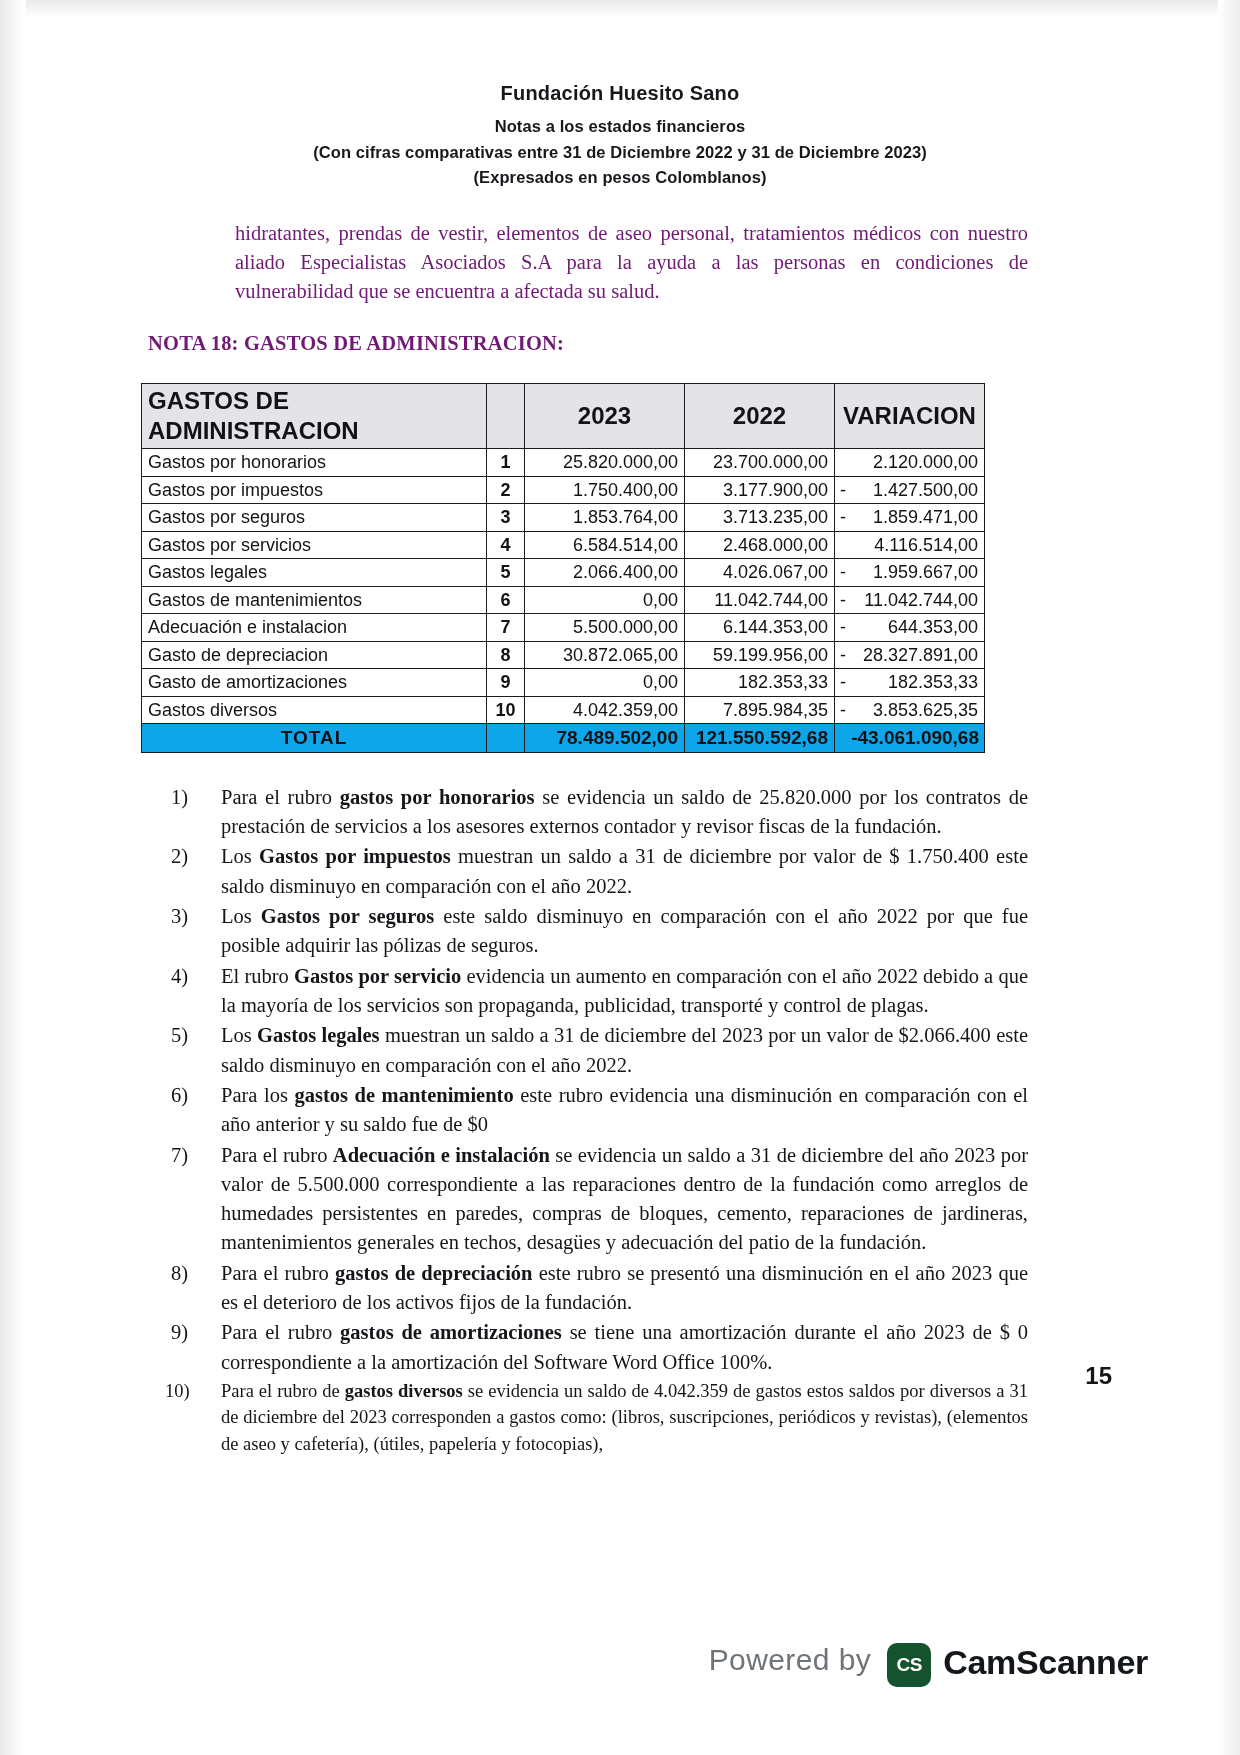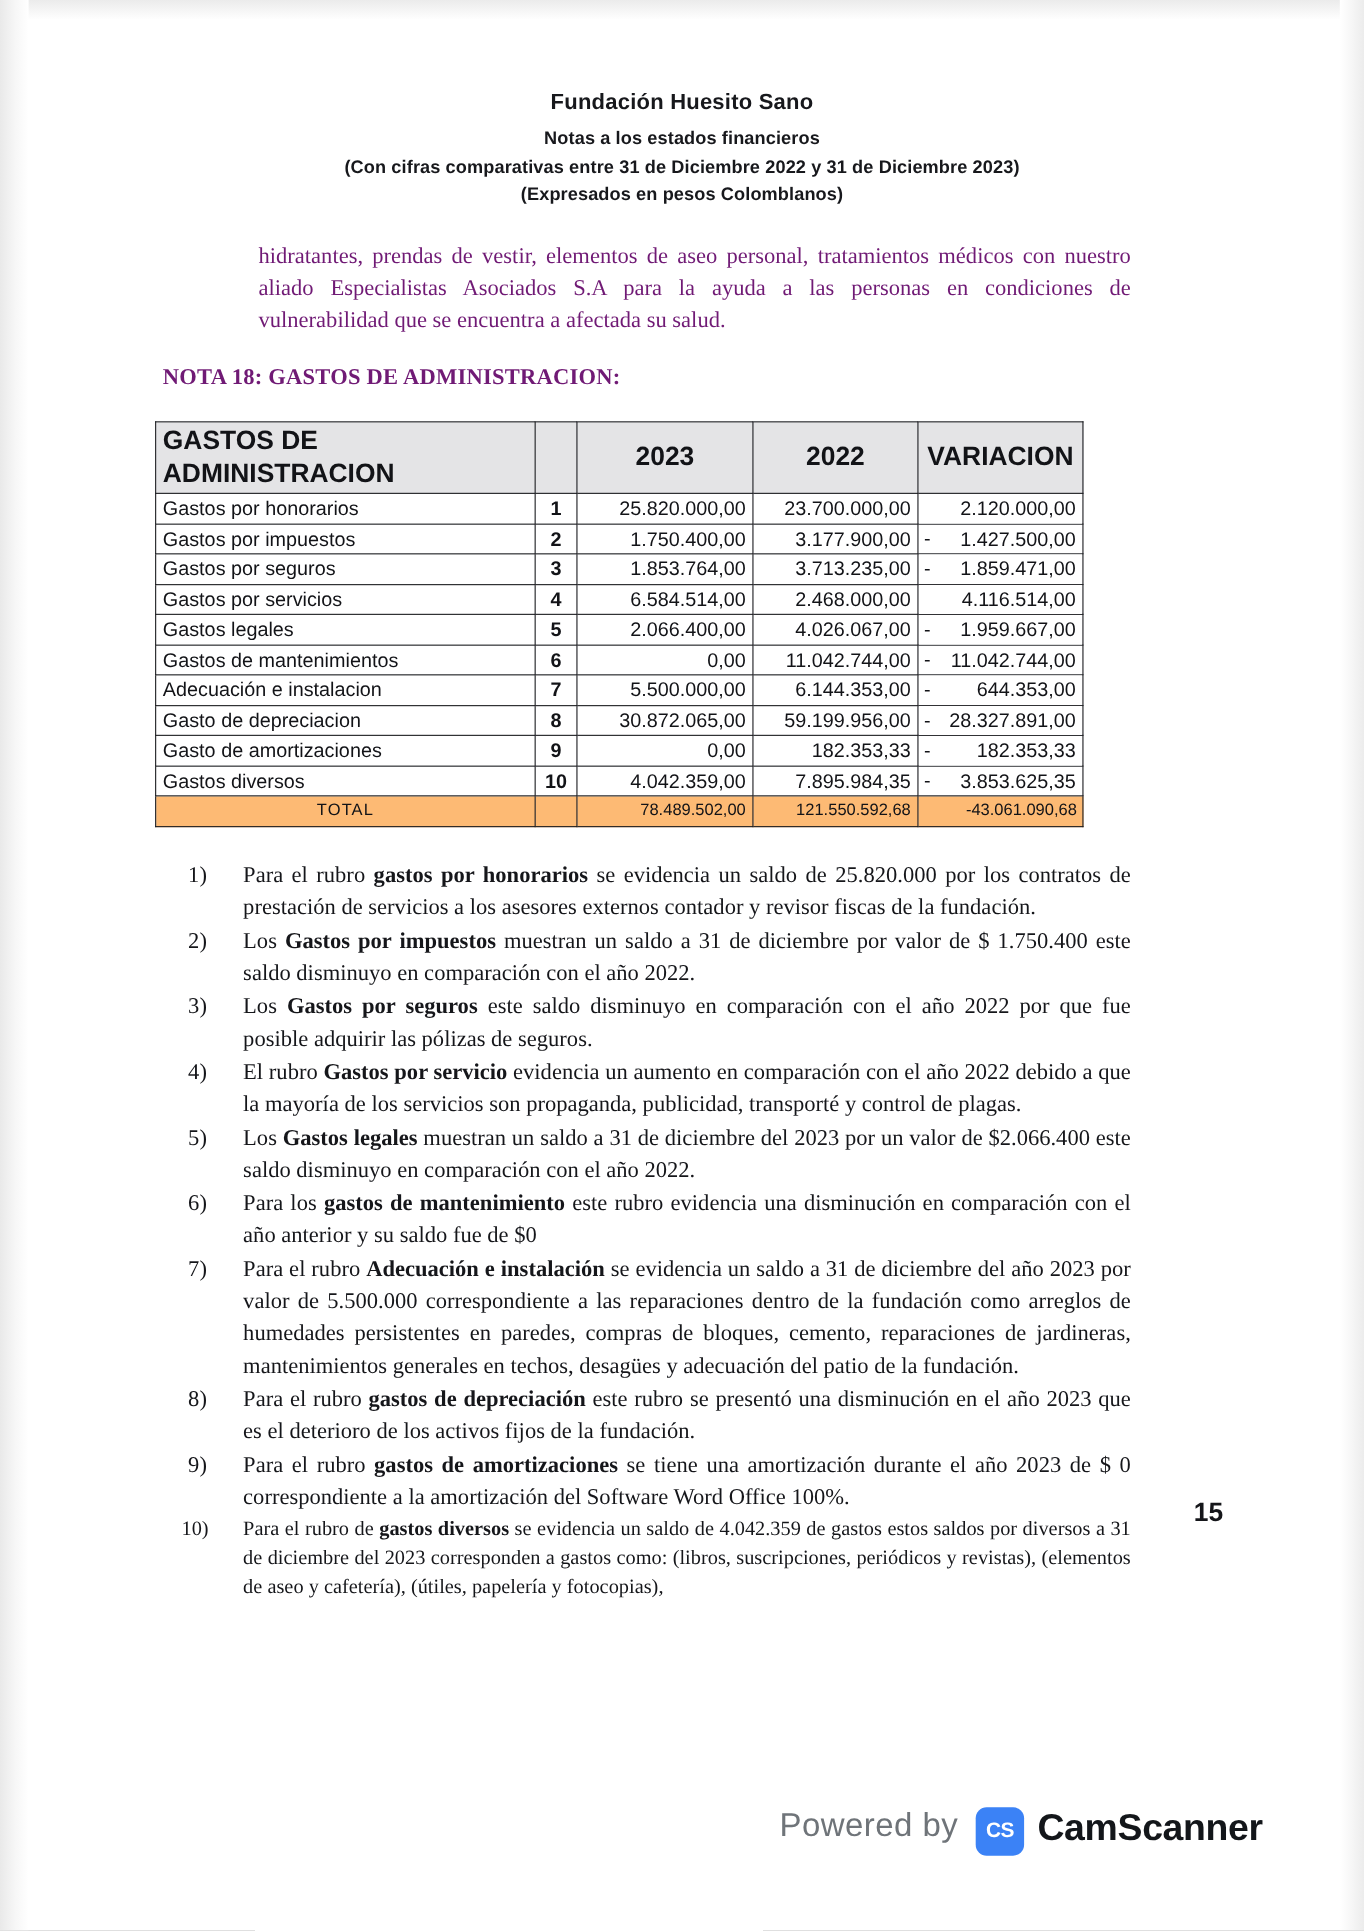--- a/index.html
+++ b/index.html
@@ -131,24 +131,24 @@
     white-space: nowrap;
     position: relative;
   }
   td.c-var .sign {
     position: absolute;
     left: 5px;
     top: 50%;
     transform: translateY(-50%);
   }
   tr.total-row td {
-    background: #fdba74;
-    font-weight: normal;
+    background: #0ea5e9;
+    font-weight: bold;
     height: 28px;
-    font-size: 15px;
+    font-size: 19px;
   }
   tr.total-row td.c-concept-total {
     text-align: center;
     letter-spacing: 1px;
   }
   tr.total-row td.c-var-total {
     text-align: right;
     padding-right: 5px;
   }
 
@@ -202,21 +202,21 @@
   .watermark .powered {
     font-family: "Liberation Sans", sans-serif;
     font-size: 30px;
     color: #6f7479;
     letter-spacing: 0.4px;
   }
   .watermark .cs-badge {
     width: 44px;
     height: 44px;
     border-radius: 10px;
-    background: #3b82f6;
+    background: #14532d;
     color: #ffffff;
     font-family: "Liberation Sans", sans-serif;
     font-size: 19px;
     font-weight: bold;
     display: flex;
     align-items: center;
     justify-content: center;
     letter-spacing: -0.5px;
   }
   .watermark .cs-word {

